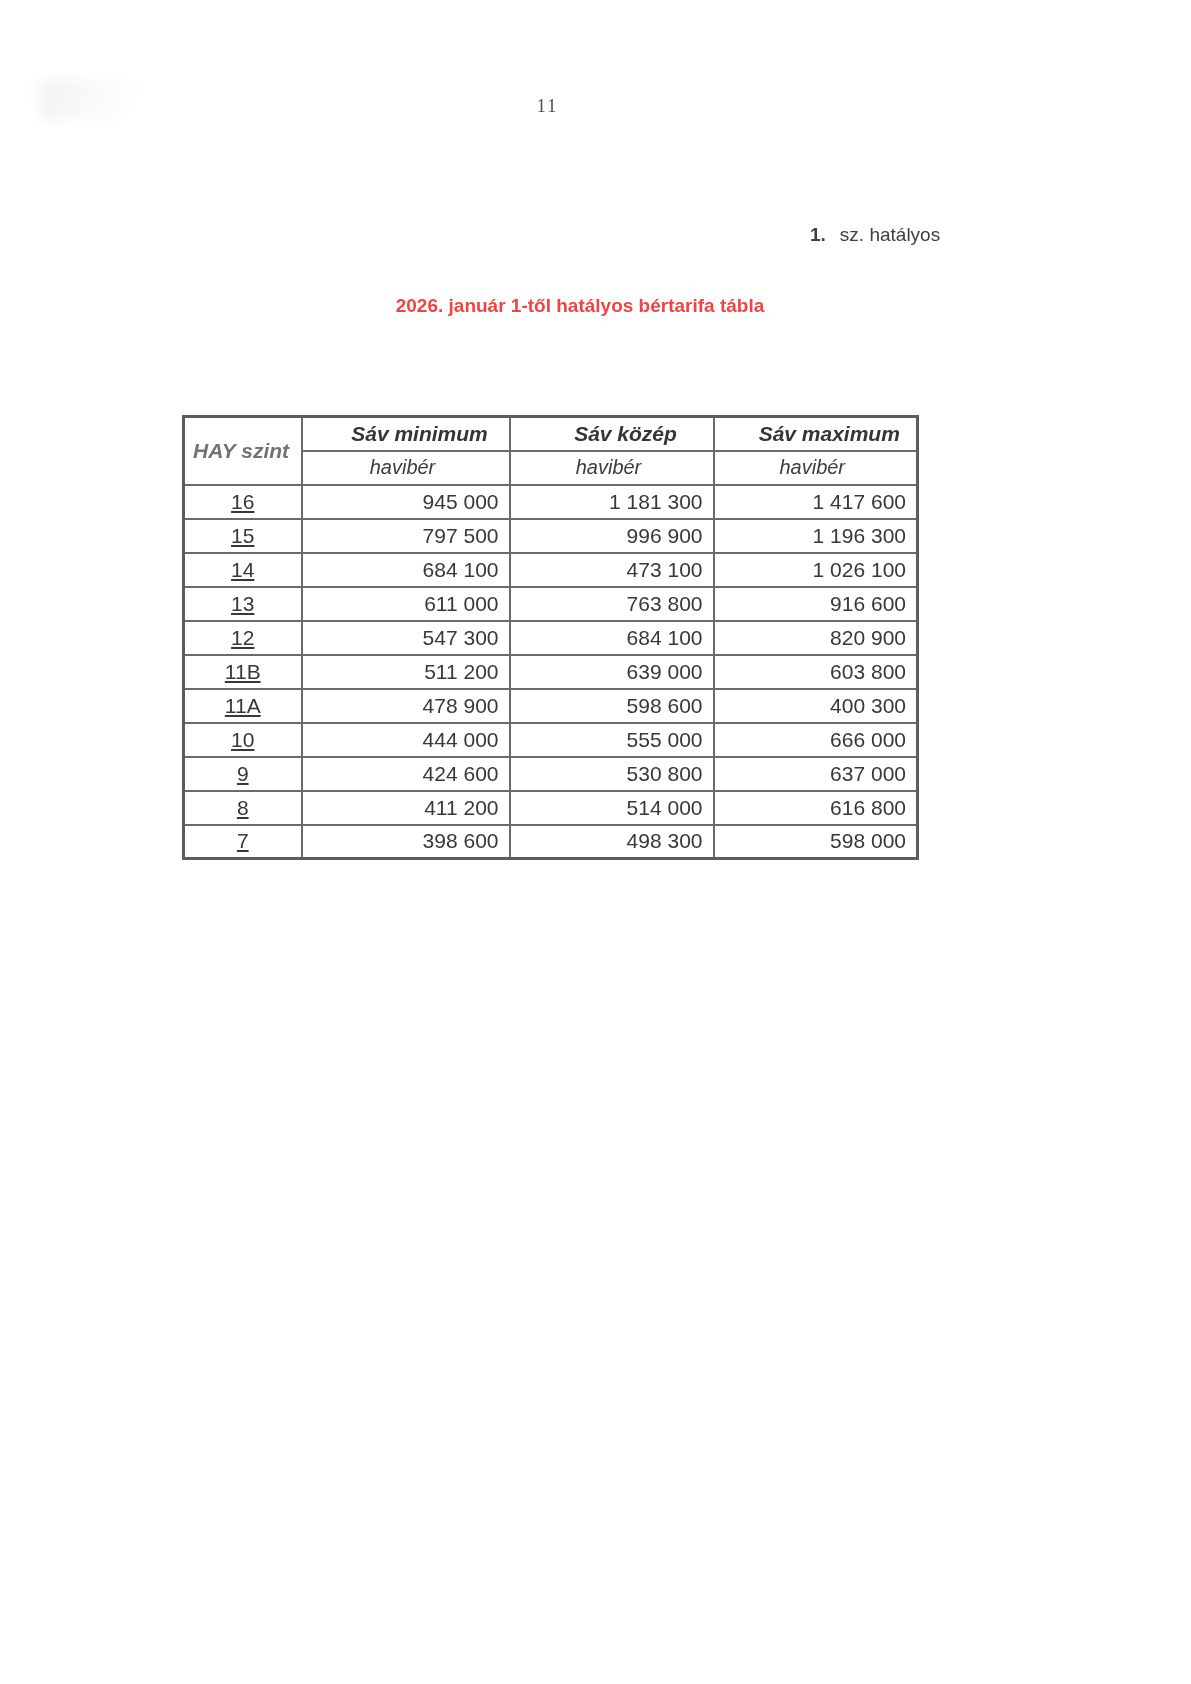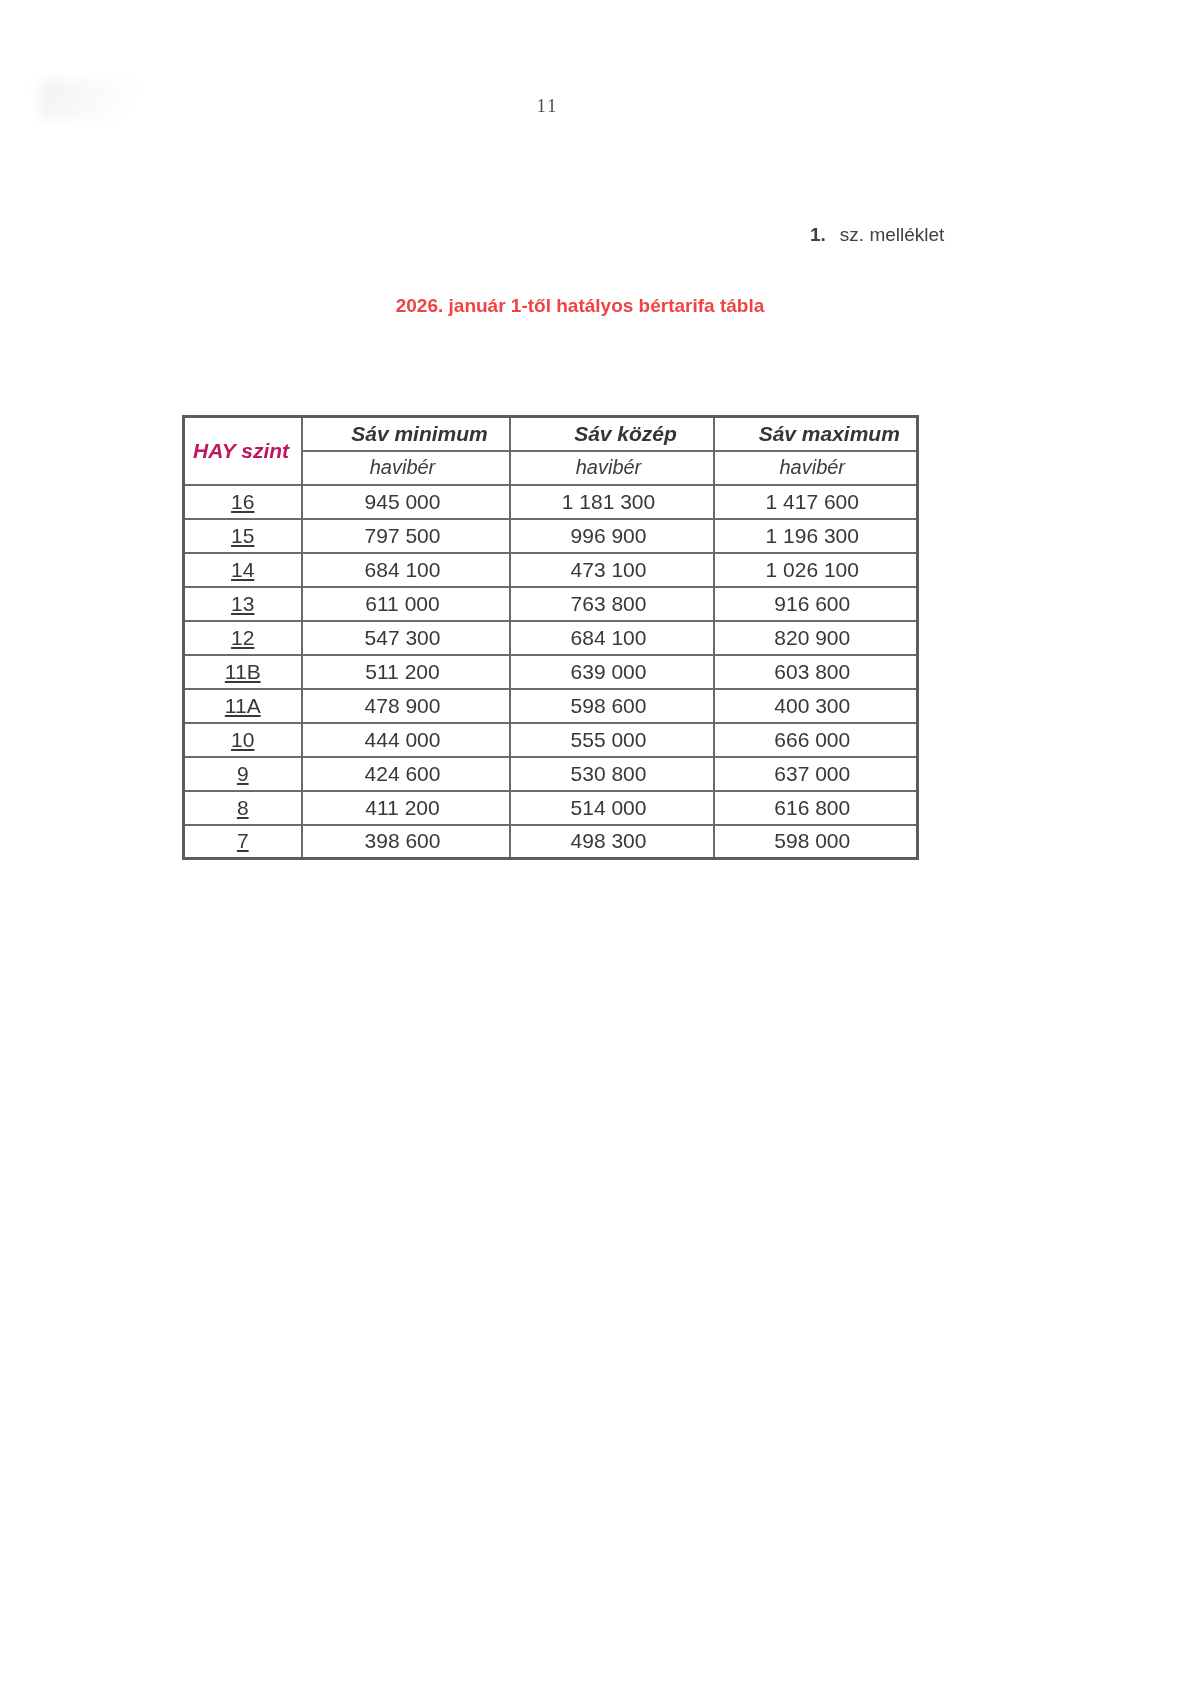--- a/index.html
+++ b/index.html
@@ -94,50 +94,50 @@
     font-size: 21px;
     color: #353535;
     padding-left: 38px;
   }
   .salary-table th.level-head {
     font-weight: bold;
     font-style: italic;
     text-align: left;
     padding-left: 8px;
     font-size: 21px;
-    color: #be185d;
+    color: #737373;
   }
   .salary-table th.sub-head {
     font-weight: normal;
     font-style: italic;
     text-align: center;
     font-size: 20px;
     color: #3c3c3c;
   }
   .salary-table td.level-cell {
     text-align: center;
     padding: 0;
     text-decoration: underline;
   }
   .salary-table td.num-cell {
-    text-align: center;
+    text-align: right;
     font-variant-numeric: tabular-nums;
   }
 </style>
 </head>
 <body>
 
 <div class="page">
 
   <div class="scan-smudge"></div>
 
   <div class="page-number">11</div>
 
   <div class="annex-label">
-    <span class="annex-number">1.</span><span>sz. melléklet</span>
+    <span class="annex-number">1.</span><span>sz. hatályos</span>
   </div>
 
   <div class="doc-title">2026. január 1-től hatályos bértarifa tábla</div>
 
   <table class="salary-table">
     <colgroup>
       <col class="c-level">
         <col class="c-min">
         <col class="c-mid">
         <col class="c-max">

